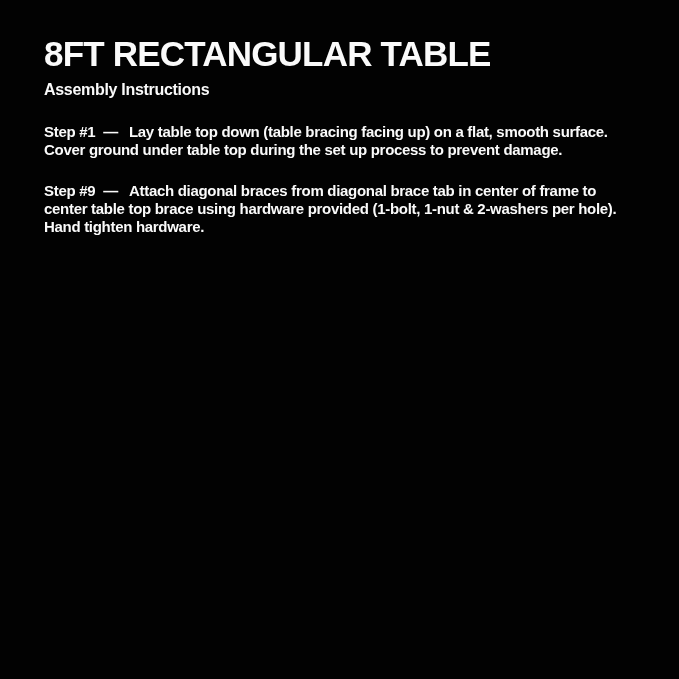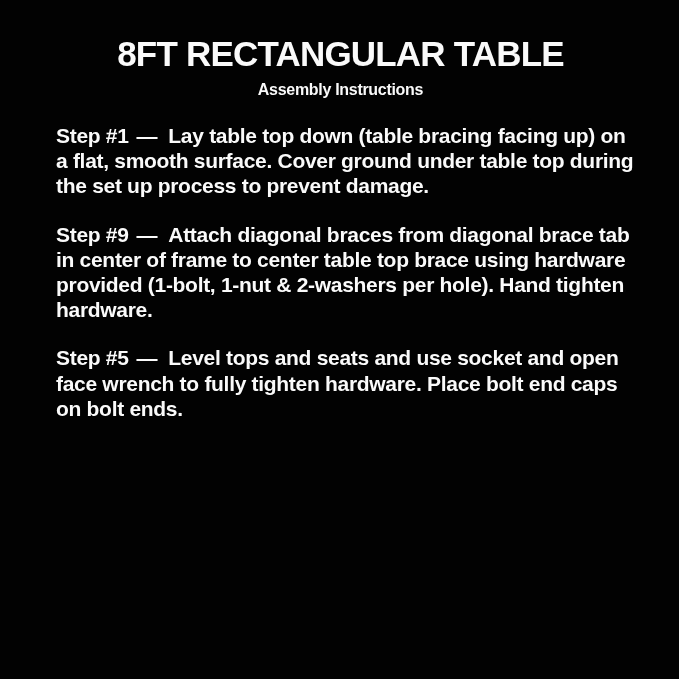--- a/index.html
+++ b/index.html
@@ -17,21 +17,20 @@
   }
   .poster {
     box-sizing: border-box;
     width: 679px;
     height: 679px;
     background: #020202;
     color: #fafafa;
     padding: 34px 42px 0 44px;
   }
   .header {
-    text-align: center;
     margin-bottom: 22px;
   }
   .title {
     font-size: 35px;
     font-weight: 800;
     letter-spacing: -0.8px;
     line-height: 1.14;
     margin: 0;
     white-space: nowrap;
   }
@@ -39,25 +38,25 @@
     font-size: 16px;
     font-weight: 700;
     letter-spacing: -0.3px;
     line-height: 1.2;
     margin: 6px 0 0 0;
   }
   .steps {
     margin-top: 24px;
   }
   .step {
-    font-size: 21px;
+    font-size: 15px;
     font-weight: 700;
     letter-spacing: -0.3px;
     line-height: 1.2;
-    margin: 0 0 23px 12px;
+    margin: 0 0 23px 0;
   }
   .step-label {
     white-space: nowrap;
   }
   .step-dash {
     margin: 0 11px 0 8px;
   }
 </style>
 </head>
 <body>
@@ -70,17 +69,16 @@
   </div>
 
   <div class="steps">
 
     <p class="step"><span class="step-label">Step #1</span><span class="step-dash">—</span><span class="step-text">Lay table top down (table bracing facing up) on a flat, smooth surface. Cover ground under table top during the set up process to prevent damage.</span></p>
 
 
     <p class="step"><span class="step-label">Step #9</span><span class="step-dash">—</span><span class="step-text">Attach diagonal braces from diagonal brace tab in center of frame to center table top brace using hardware provided (1-bolt, 1-nut &amp; 2-washers per hole). Hand tighten hardware.</span></p>
 
 
-    <p class="step"><span class="step-label">Step #5</span><span class="step-dash">—</span><span class="step-text">Level tops and seats and use socket and open face wrench to fully tighten hardware. Place bolt end caps on bolt ends.</span></p>
 
   </div>
 
 </div>
 
 </body></html>

